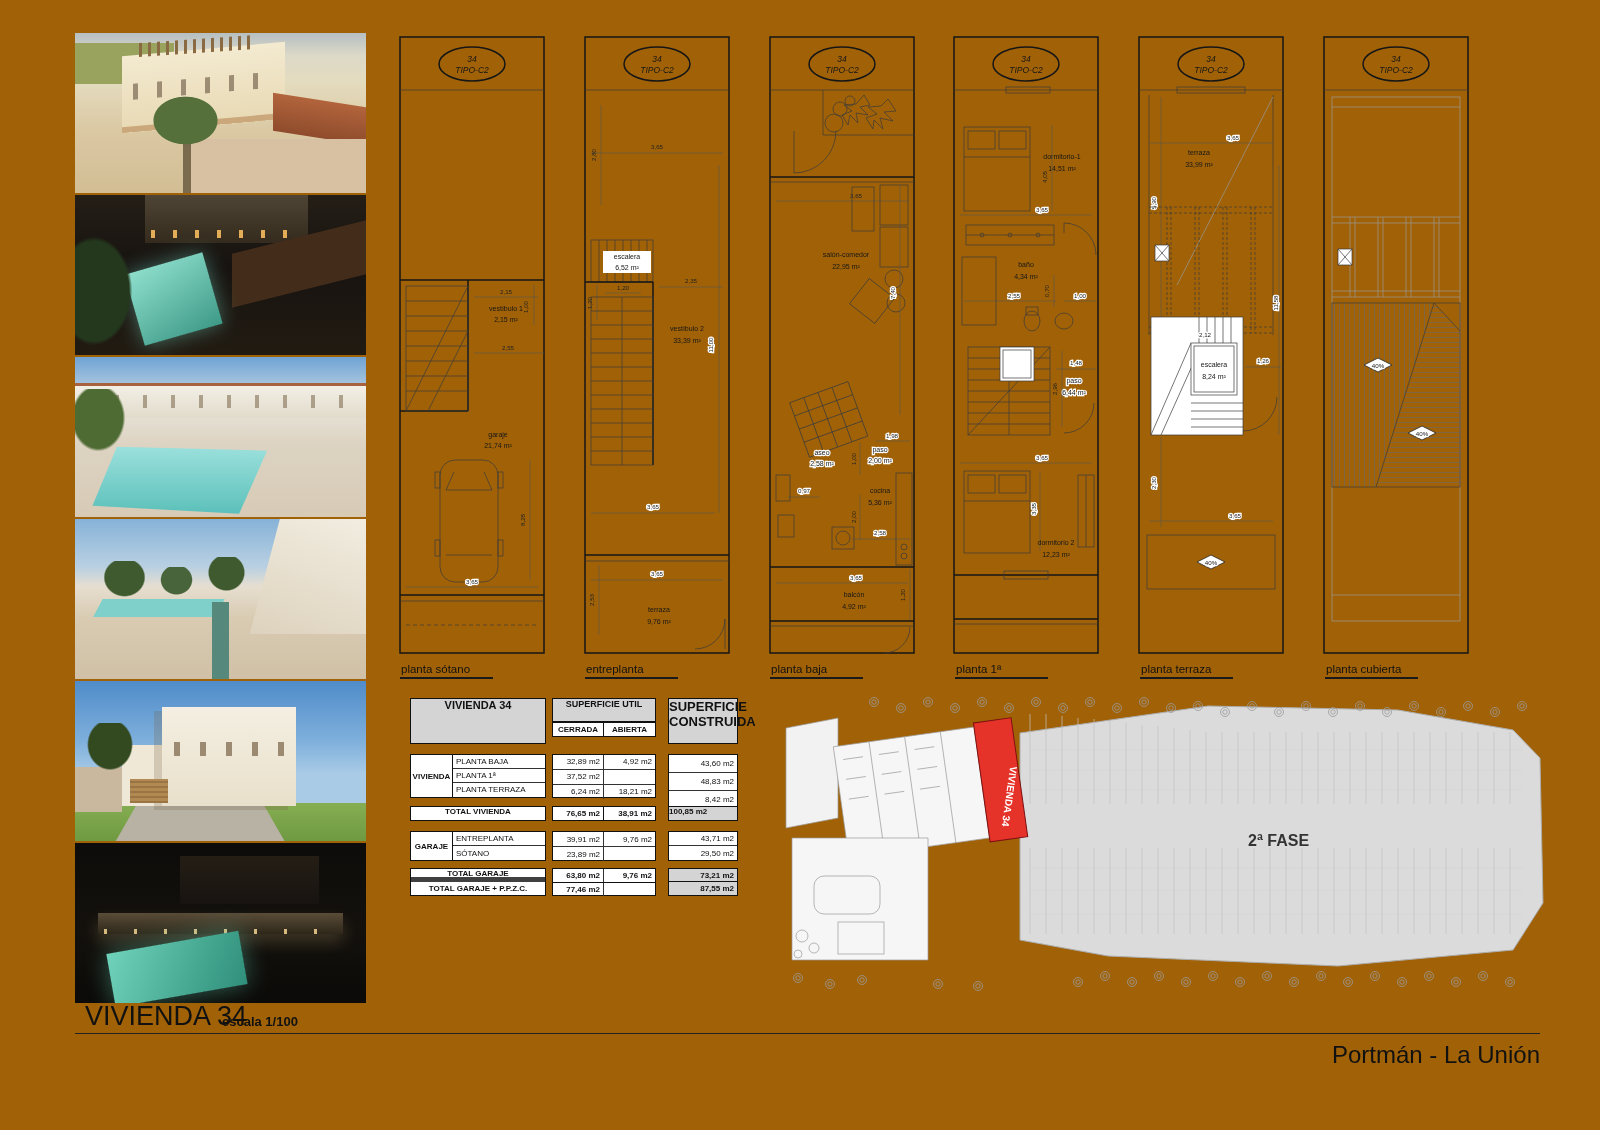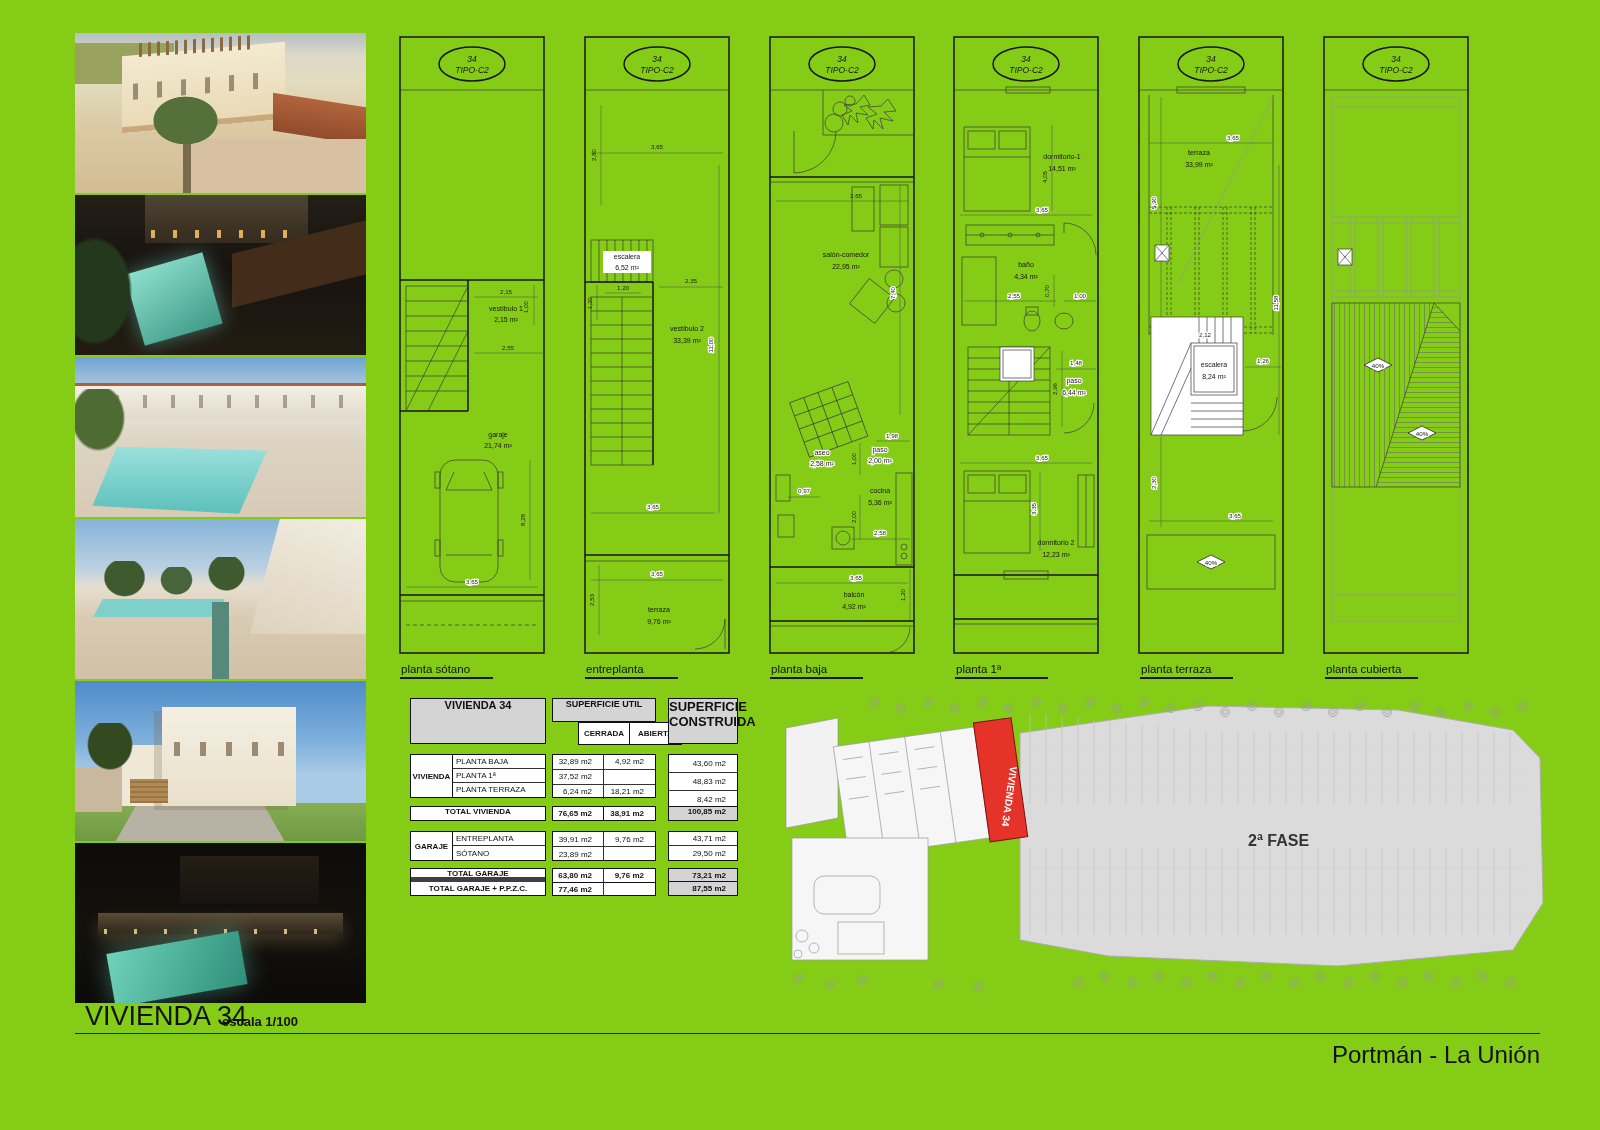--- a/index.html
+++ b/index.html
@@ -1,16 +1,16 @@
 <!DOCTYPE html>
 <html><head>
 <meta charset="utf-8">
 <style>
   html,body{margin:0;padding:0;background:#888;}
-  .sheet{position:relative;width:1600px;height:1130px;background:#84cc16;overflow:hidden;
+  .sheet{position:relative;width:1600px;height:1130px;background:#a16207;overflow:hidden;
          font-family:"Liberation Sans",sans-serif;color:#111;}
   
   .photo{position:absolute;left:75px;width:291px;height:160px;overflow:hidden;}
   .photo div{position:absolute;}
   .p1{top:33px;background:linear-gradient(180deg,#b6bfc2 0%,#dcd9c8 14%,#e4dcbf 30%,#dbc9a4 60%,#d2bd94 100%);}
   .p1-field{left:0;top:6%;width:34%;height:26%;background:#9aa35e;}
   .p1-building{left:16%;top:10%;width:56%;height:48%;background:linear-gradient(180deg,#f3ead0,#e8d9b4);box-shadow:inset 0 -6px 0 #caa87c;transform:skewY(-5deg);}
   .p1-windows{left:20%;top:28%;width:46%;height:10%;background:repeating-linear-gradient(90deg,rgba(90,70,50,.55) 0 5px,transparent 5px 24px);transform:skewY(-5deg);}
   .p1-pergola{left:22%;top:4%;width:40%;height:9%;background:repeating-linear-gradient(90deg,#8a6a42 0 3px,transparent 3px 9px);transform:skewY(-4deg);}
   .p1-roof{right:0;top:42%;width:32%;height:24%;background:linear-gradient(180deg,#b2643c,#8f4c2c);transform:skewY(9deg);}
@@ -62,21 +62,21 @@
   .halo{paint-order:stroke fill;stroke:#fff;stroke-width:2.4px;}
   .bnum{font-size:8.5px;font-style:italic;text-anchor:middle;}
   .btype{font-size:8.5px;font-style:italic;text-anchor:middle;}
   .plan-label{position:absolute;top:663px;font-size:11.5px;color:#111;
               border-bottom:2px solid #1a1a1a;padding:0 14px 2px 1px;min-width:78px;}
   
   .tb{position:absolute;border:1.6px solid #111;background:#fff;box-sizing:border-box;font-size:8px;}
   .tb.gray{background:#d4d4d4;}
   .tb .c{box-sizing:border-box;display:flex;align-items:center;}
   .bold{font-weight:bold;}
-  .num{justify-content:flex-end;padding-right:11px;text-align:right;}
+  .num{justify-content:flex-end;padding-right:3px;}
   .ctr{justify-content:center;text-align:center;}
   
   .site{position:absolute;left:778px;top:688px;width:770px;height:315px;}
   .site svg{width:100%;height:100%;}
   
   .rule{position:absolute;left:75px;top:1033px;width:1465px;border-top:1.6px solid #222;}
   .t-project{position:absolute;left:85px;top:1001px;font-size:27px;}
   .t-scale{position:absolute;left:222px;top:1014px;font-size:13px;font-weight:bold;}
   .t-phase{position:absolute;left:85px;top:1041px;font-size:25px;}
   .t-main{position:absolute;right:60px;top:1004px;font-size:24px;text-align:right;}
@@ -521,21 +521,21 @@
         <polygon points="86,398 100,391 114,398 100,405" fill="#fff" stroke="#222" stroke-width="0.8"></polygon>
         <text class="dm halo" x="100" y="401">40%</text>
       </g>
       <line class="g" x1="10" y1="560" x2="138" y2="560"></line>
     </svg>
   </div>
   <div class="plan-label" style="left:1325px">planta cubierta</div>
 
   <div class="tb gray ctr c bold" style="left:410px;top:698px;width:136px;height:46px;font-size:11px">VIVIENDA 34</div>
   <div class="tb gray ctr c bold" style="left:552px;top:698px;width:104px;height:24px;font-size:9px">SUPERFICIE UTIL</div>
-  <div class="tb" style="left:578px;top:722px;width:104px;height:23px;display:flex">
+  <div class="tb" style="left:552px;top:722px;width:104px;height:15px;display:flex">
     <div class="c ctr bold" style="width:50%;border-right:1px solid #111">CERRADA</div>
     <div class="c ctr bold" style="width:50%">ABIERTA</div>
   </div>
   <div class="tb gray ctr c bold" style="left:668px;top:698px;width:70px;height:46px;font-size:13px;white-space:pre-line">SUPERFICIE CONSTRUIDA</div>
 
   <div class="tb" style="left:410px;top:754px;width:136px;height:44px;display:flex">
     <div class="c ctr bold" style="width:42px;border-right:1px solid #111">VIVIENDA</div>
     <div style="flex:1">
       <div class="c" style="height:33%;border-bottom:1px solid #333;padding-left:3px">PLANTA BAJA</div>
       <div class="c" style="height:33%;border-bottom:1px solid #333;padding-left:3px">PLANTA 1ª</div>

